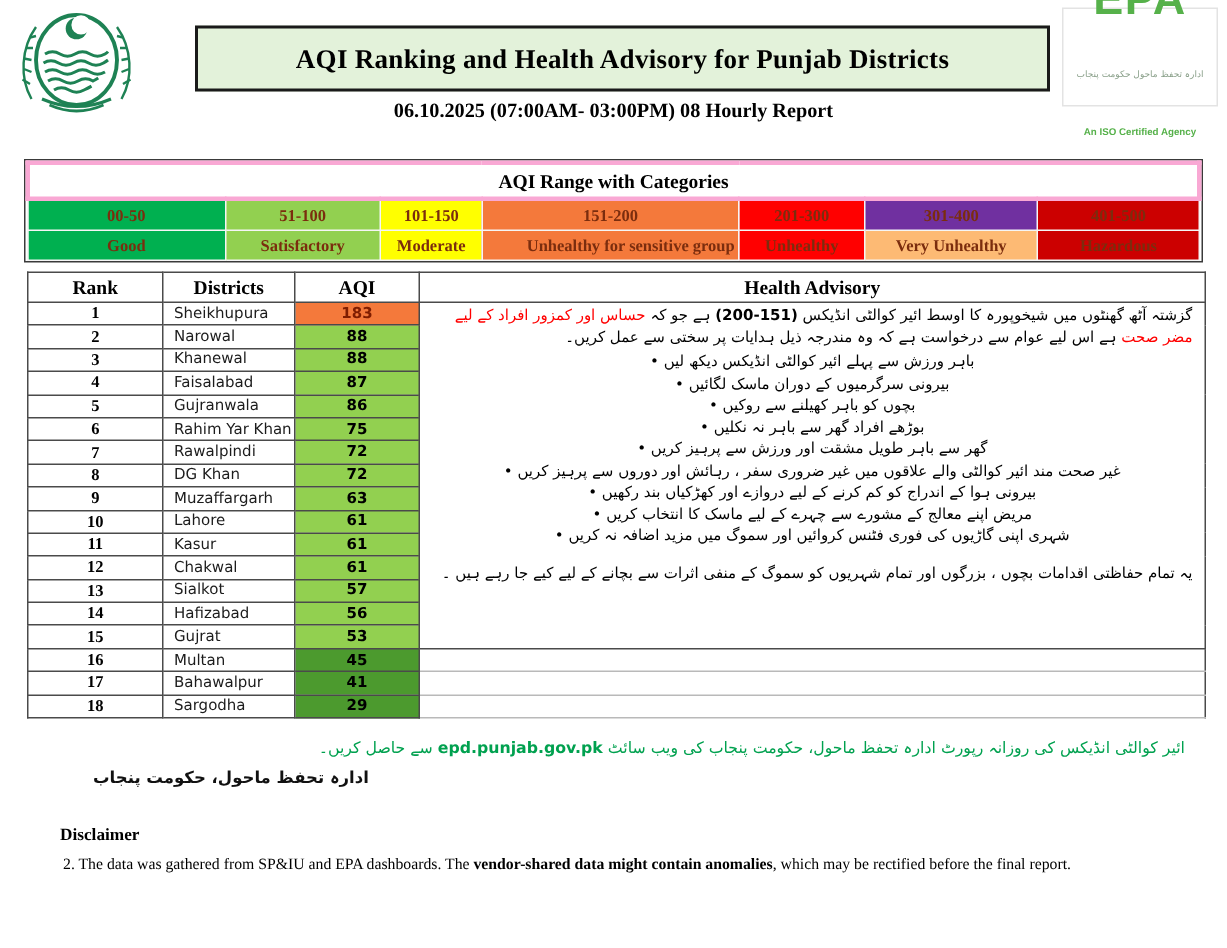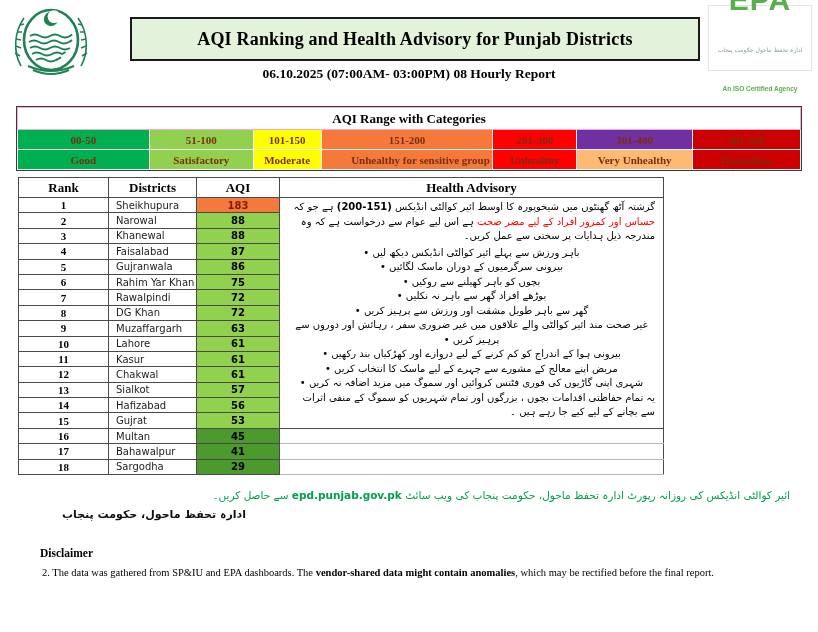--- a/index.html
+++ b/index.html
@@ -16,42 +16,42 @@
   .epa-text{font-family:"Liberation Sans",sans-serif;font-weight:bold;font-size:30px;color:#56B14A;letter-spacing:1px;}
   .epa-urdu{font-family:"DejaVu Sans",sans-serif;font-size:6px;color:#8aa08a;}
   .epa-tag{font-family:"Liberation Sans",sans-serif;font-size:6.5px;font-weight:bold;color:#56B14A;}
   .date-line{position:absolute;top:66px;left:0;right:0;text-align:center;font-weight:bold;font-size:13.5px;}
 
   
   .legend{margin:14px 16px 0 16px;border-collapse:collapse;width:786px;table-layout:fixed;}
   .legend td{border:1px solid #3a3a3a;text-align:center;font-weight:bold;}
   .legend .lg-title{font-size:13px;height:19px;background:#fff;}
   .legend .lg-cell{height:17px;font-size:11px;color:#7B2D0E;border:1px solid #f5f5f5;outline:none;}
-  .legend tr:first-child td{border:1px solid #f9a8d4;}
+  .legend tr:first-child td{border:3px solid #f9a8d4;}
   .legend-wrap{border:1px solid #3a3a3a;margin:14px 16px 0 16px;}
   .legend-wrap table{margin:0;width:100%;}
 
   
-  .main-table{border-collapse:collapse;margin:6px 16px 0 18px;width:646px;table-layout:fixed;}
+  .main-table{border-collapse:collapse;margin:6px 16px 0 18px;width:786px;table-layout:fixed;}
   .main-table td,.main-table th{border:1px solid #4a4a4a;padding:0;}
   .main-table th{height:19px;font-size:13px;font-weight:bold;background:#fff;}
   .main-table td{height:14.4px;}
   .rank-cell{text-align:center;font-weight:bold;font-size:11px;}
   .district-cell{font-family:"DejaVu Sans",sans-serif;font-size:10px;padding-left:7px !important;color:#1c1c1c;}
   .aqi-cell{text-align:center;font-family:"DejaVu Sans",sans-serif;font-weight:bold;font-size:10px;}
   .advisory-cell{vertical-align:top;padding:2px 8px 0 8px !important;}
   .adv-empty{border:1px solid #b9b9b9 !important;border-left:1px solid #4a4a4a !important;border-right:1px solid #4a4a4a !important;}
 
   .adv{font-family:"DejaVu Sans",sans-serif;font-size:10px;line-height:1.45;overflow:hidden;}
   .adv-intro{direction:rtl;text-align:right;margin-bottom:2px;}
   .adv-red{color:#FF0000;}
   .adv-range{font-weight:bold;}
   .adv-bullet{direction:rtl;text-align:center;}
   .adv-bullet::after{content:"  •";}
-  .adv-closing{direction:rtl;text-align:right;margin-top:0;}
+  .adv-closing{direction:rtl;text-align:right;margin-top:10px;}
 
   
   .green-note{font-family:"DejaVu Sans",sans-serif;color:#00A14F;font-size:10.5px;line-height:1.6;
     text-align:right;direction:rtl;padding:12px 28px 0 0;}
   .green-note b{font-weight:bold;}
   .dept-line{font-family:"DejaVu Sans",sans-serif;font-weight:bold;font-size:11px;color:#111;
     direction:rtl;text-align:left;margin:4px 0 0 62px;}
   .disclaimer{margin:24px 0 12px 40px;font-size:10.5px;line-height:1.55;}
   .disc-head{font-weight:bold;font-size:11.5px;margin-bottom:2px;}
   .disc-item{margin-left:2px;}

